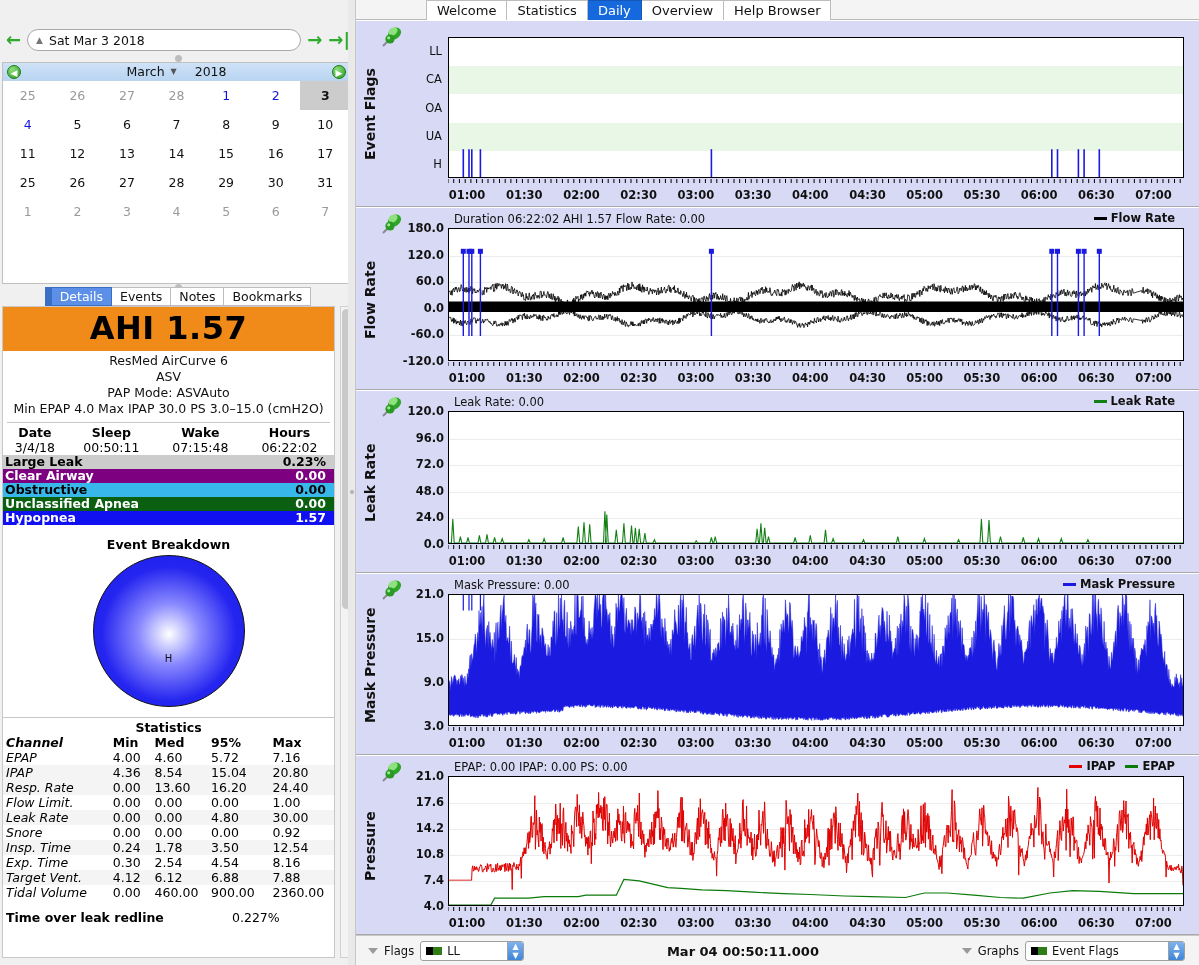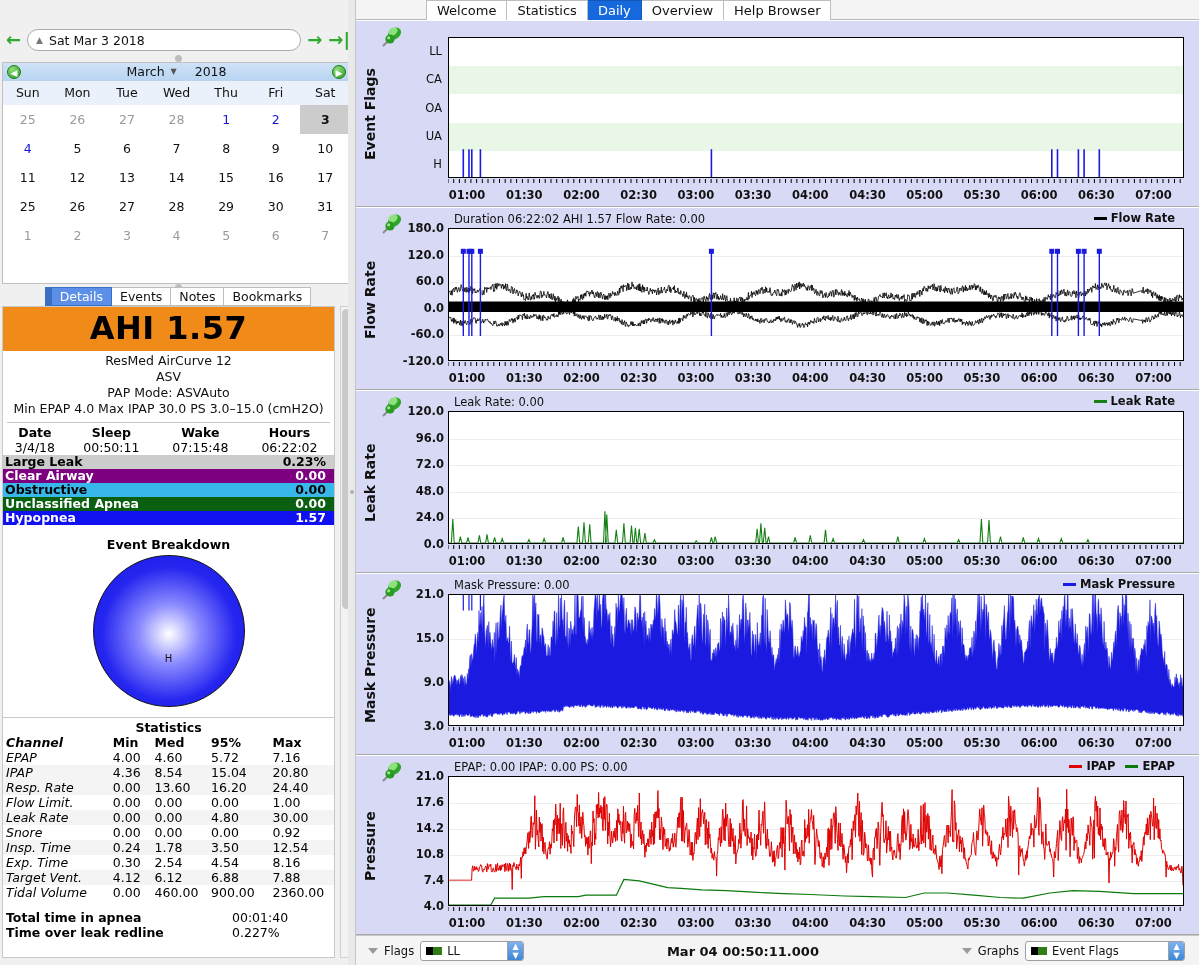--- a/index.html
+++ b/index.html
@@ -271,29 +271,20 @@
     </div>
 
     <div class="calendar">
       <div class="calhdr">
         <div class="circ-arrow l">◀</div>
         <span class="month">March</span>
         <span class="dd">▼</span>
         <span class="yr">2018</span>
         <div class="circ-arrow r">▶</div>
       </div>
-      <div class="dowrow" id="cal-dow">
-          <div>Sun</div>
-          <div>Mon</div>
-          <div>Tue</div>
-          <div>Wed</div>
-          <div>Thu</div>
-          <div>Fri</div>
-          <div>Sat</div>
-        </div>
       <div id="cal-weeks">
           <div class="weekrow">
             <div class="dim">25</div>
             <div class="dim">26</div>
             <div class="dim">27</div>
             <div class="dim">28</div>
             <div class="blue">1</div>
             <div class="blue">2</div>
             <div class="sel">3</div>
           </div>
@@ -343,21 +334,21 @@
     <div class="dtabs" id="detail-tabs">
         <div class="dtab active">Details</div>
         <div class="dtab">Events</div>
         <div class="dtab">Notes</div>
         <div class="dtab">Bookmarks</div>
       </div>
 
     <div class="detailbox">
       <div class="ahibar">AHI 1.57</div>
       <div class="devinfo" id="device-info">
-          <div>ResMed AirCurve 12</div>
+          <div>ResMed AirCurve 6</div>
           <div>ASV</div>
           <div>PAP Mode: ASVAuto</div>
           <div>Min EPAP 4.0 Max IPAP 30.0 PS 3.0–15.0 (cmH2O)</div>
         </div>
       <div class="hr"></div>
       <table class="sleeptbl">
         <tbody>
             <tr id="sess-head">
               <th>Date</th>
               <th>Sleep</th>
@@ -482,24 +473,20 @@
                 <td class="c1">Tidal Volume</td>
                 <td class="c2">0.00</td>
                 <td class="c3">460.00</td>
                 <td class="c4">900.00</td>
                 <td class="c4">2360.00</td>
               </tr>
             </tbody>
         </table>
         <div style="height:10px"></div>
         <div id="stat-totals">
-            <div class="totrow">
-              <span class="lab">Total time in apnea</span>
-              <span style="font-weight: normal;">00:01:40</span>
-            </div>
             <div class="totrow">
               <span class="lab">Time over leak redline</span>
               <span style="font-weight: normal;">0.227%</span>
             </div>
           </div>
 
       </div>
     </div>
 
     <div class="leftscroll">

